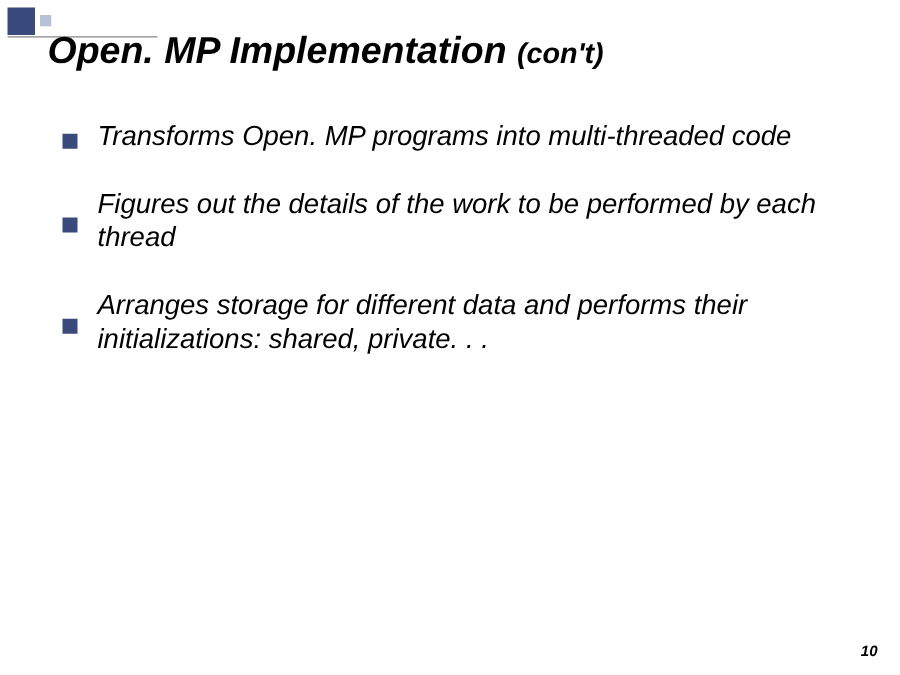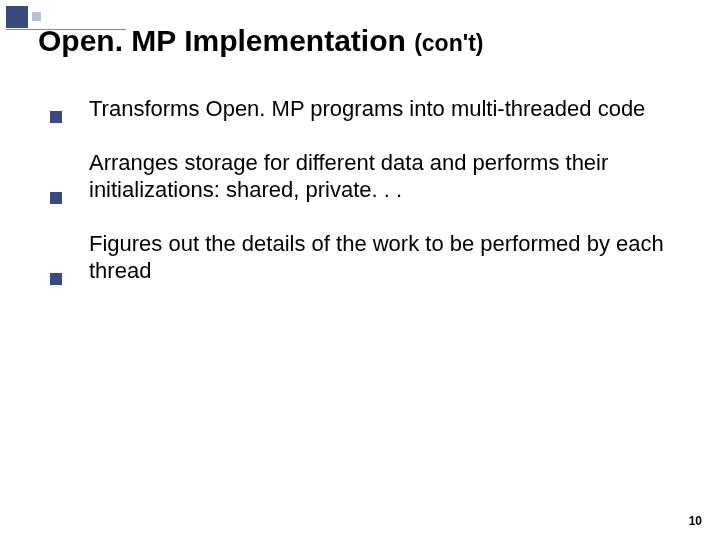--- a/index.html
+++ b/index.html
@@ -11,20 +11,21 @@
     font-family: Arial, Helvetica, sans-serif;
     color: #000;
     overflow: hidden;
     position: relative;
   }
   .slide {
     width: 720px;
     height: 540px;
     position: relative;
     box-sizing: border-box;
+    font-style: italic;
   }
   .decor {
     position: absolute;
     top: 6px;
     left: 6px;
   }
   .decor .big-square {
     position: absolute;
     top: 0;
     left: 0;
@@ -64,25 +65,24 @@
     font-weight: bold;
   }
   .body {
     position: absolute;
     top: 95px;
     left: 50px;
     right: 40px;
   }
   .item {
     display: flex;
-    align-items: flex-end;
+    align-items: center;
     margin-bottom: 26px;
     font-size: 22px;
     line-height: 1.25;
-    gap: 11px;
   }
   .bullet {
     flex: 0 0 auto;
     width: 12px;
     height: 12px;
     background: #3a4a7d;
     margin-top: 8px;
     margin-right: 16px;
   }
   .item-text {
@@ -111,23 +111,23 @@
     <span class="main">Open. MP Implementation </span><span class="sub">(con't)</span>
   </div>
 
   <div class="body">
     <div class="item">
       <div class="bullet"></div>
       <div class="item-text">Transforms Open. MP programs into multi-threaded code</div>
     </div>
     <div class="item">
       <div class="bullet"></div>
-      <div class="item-text">Arranges storage for different data and performs their initializations: shared, private. . .</div>
+      <div class="item-text">Figures out the details of the work to be performed by each thread</div>
     </div>
     <div class="item">
       <div class="bullet"></div>
-      <div class="item-text">Figures out the details of the work to be performed by each thread</div>
+      <div class="item-text">Arranges storage for different data and performs their initializations: shared, private. . .</div>
     </div>
   </div>
 
   <div class="page-number">10</div>
 
 </div>
 
 </body></html>

